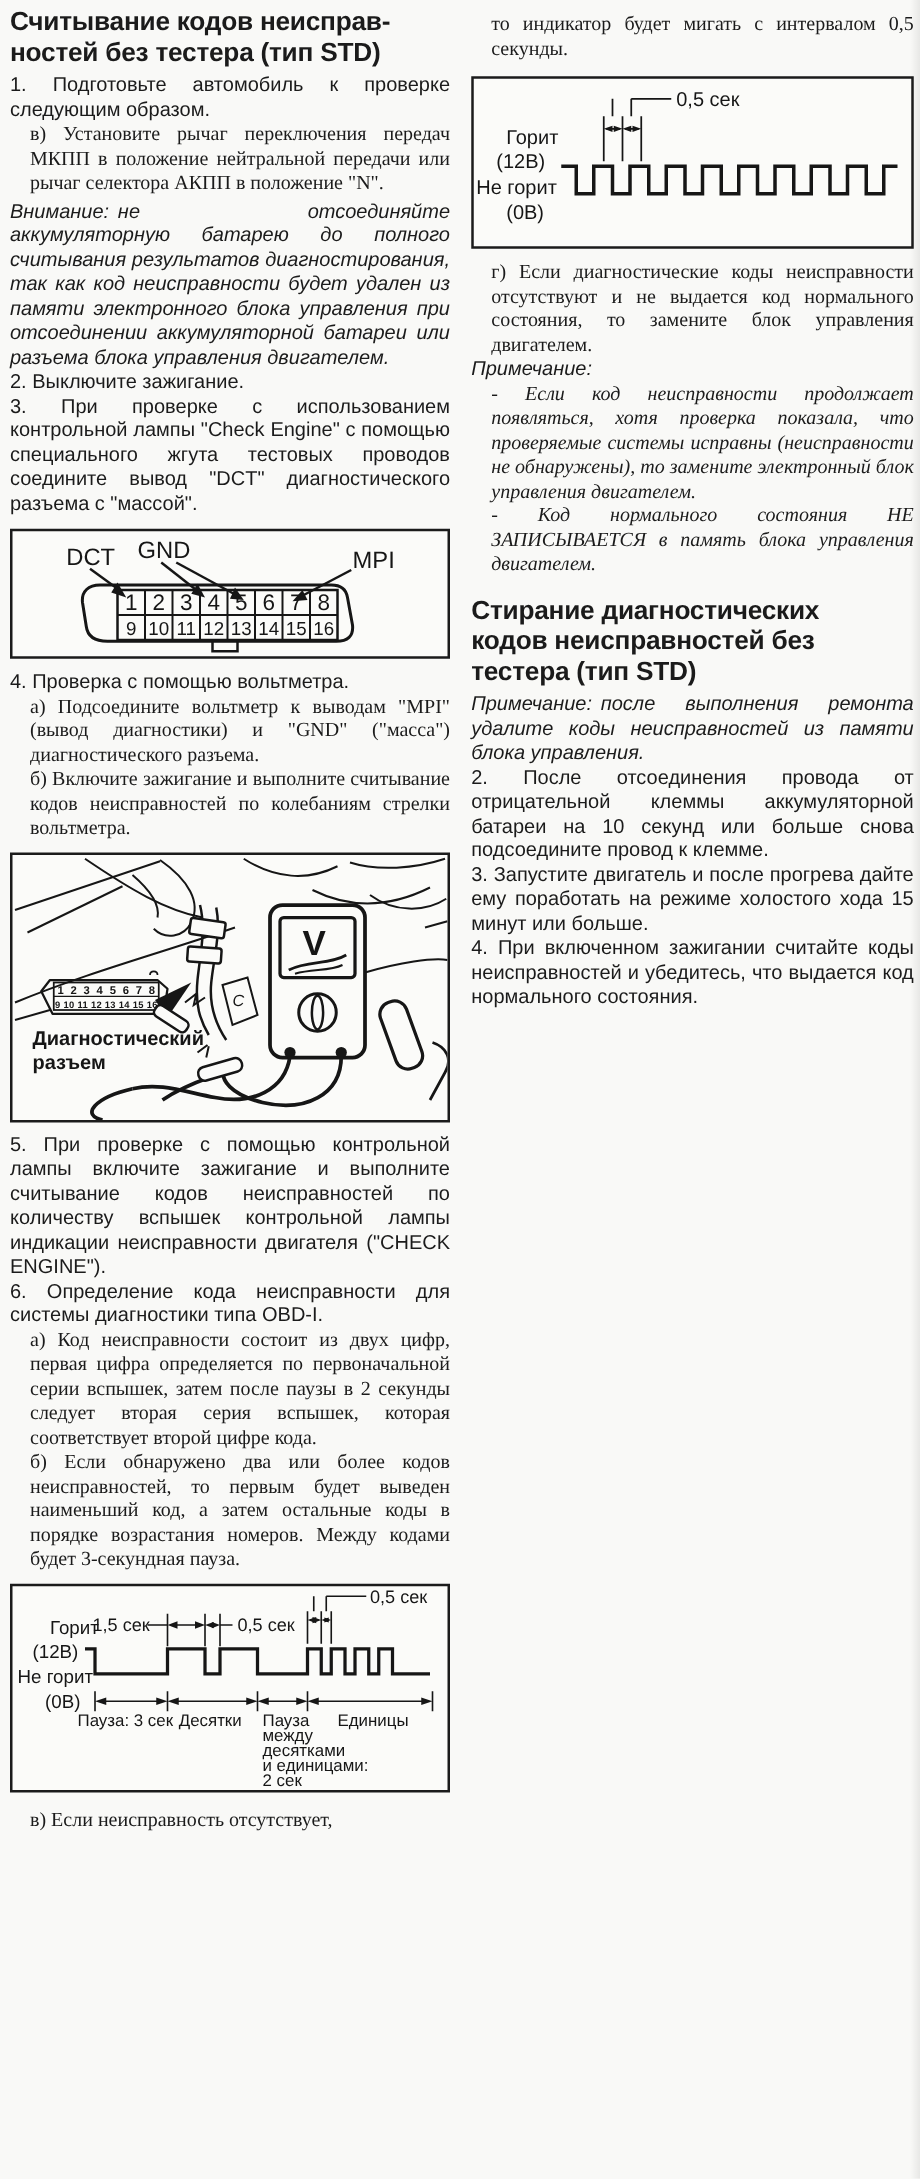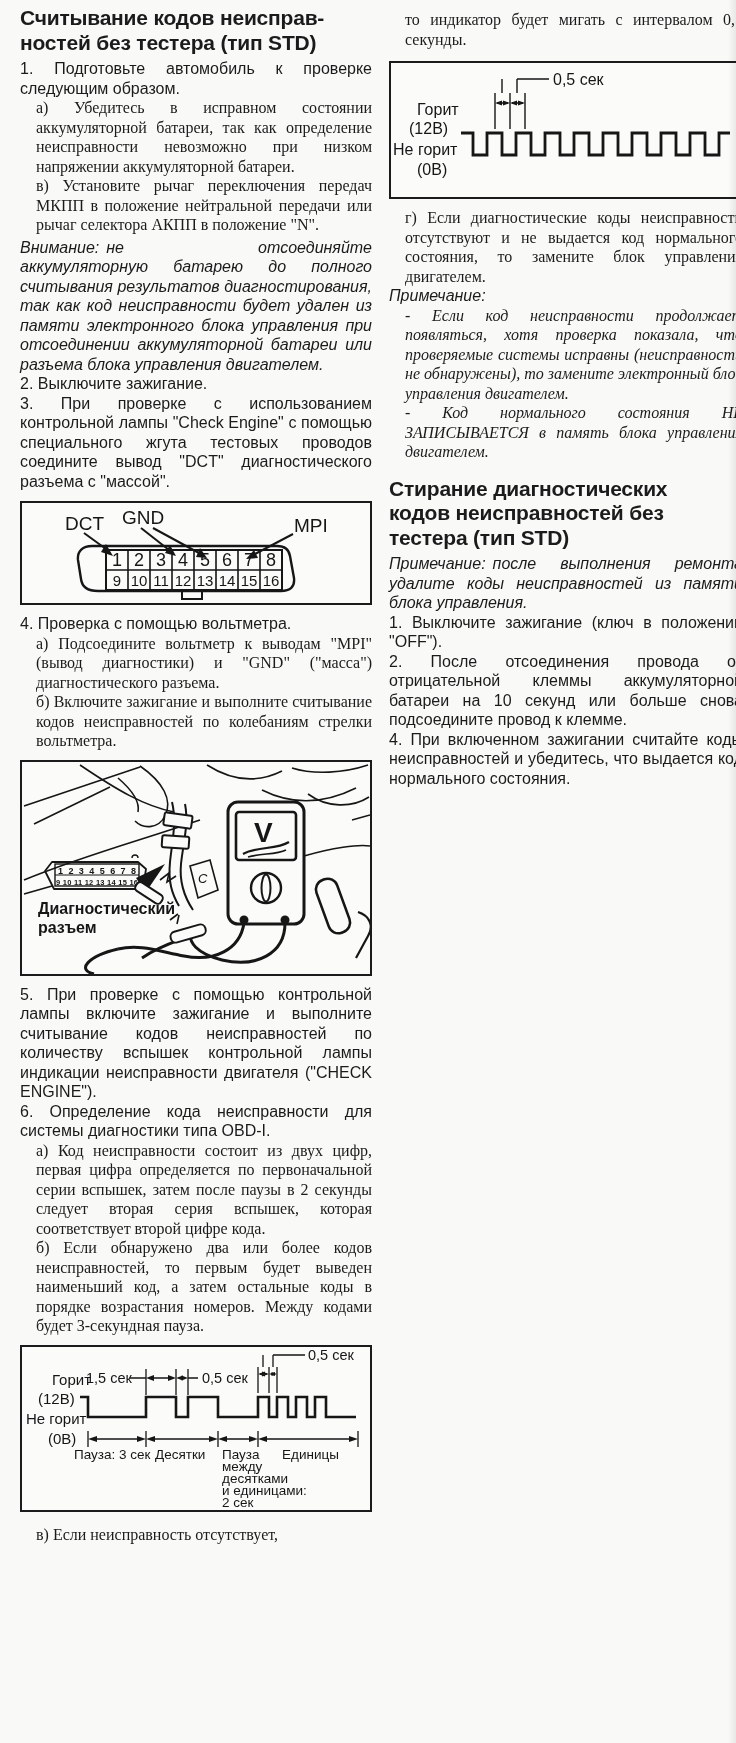--- a/index.html
+++ b/index.html
@@ -4,21 +4,21 @@
 <style>
   html,body{margin:0;padding:0;}
   body{
     width:736px;height:1743px;overflow:hidden;
     background:#f9f9f7;color:#1b1b1b;
     font-family:"Liberation Sans",sans-serif;
     position:relative;
   }
   body::after{content:"";position:absolute;top:0;right:0;width:8px;height:100%;
     background:linear-gradient(to right,rgba(0,0,0,0),rgba(0,0,0,0.07));pointer-events:none;}
-  .page{display:flex;gap:17px;padding:6px 3px 0 20px;box-sizing:border-box;}
+  .page{display:flex;gap:17px;padding:6px 3px 0 8px;box-sizing:border-box;}
   .col{width:352px;flex:0 0 auto;}
   .col-right{width:354px;}
   h1,h2{font-size:21px;line-height:24.5px;font-weight:bold;margin:0 0 4px 0;letter-spacing:-0.2px;}
   h1 span,h2 span{display:block;}
   p{margin:0;font-size:16px;line-height:19.5px;text-align:justify;}
   .sub{margin-left:16px;font-family:Liberation Serif, serif;}
   .gap-s{margin-top:11px;}
   .gap-xs{margin-top:3px;}
   .it{font-style:italic;}
   .u{}
@@ -36,21 +36,20 @@
 <div class="page">
 
   <div class="col">
 
     <h1>
       <span>Считывание кодов неисправ-</span>
       <span>ностей без тестера (тип STD)</span>
     </h1>
 
     <p>1. Подготовьте автомобиль к проверке следующим образом.</p>
-    <p class="sub">а) Убедитесь в исправном состоянии аккумуляторной батареи, так как определение неисправности невозможно при низком напряжении аккумуляторной батареи.</p>
     <p class="sub">в) Установите рычаг переключения передач МКПП в положение нейтральной передачи или рычаг селектора АКПП в положение "N".</p>
 
     <p class="it gap-xs"><span class="u lbl">Внимание:</span><span>не отсоединяйте аккумуляторную батарею до полного считывания результатов диагностирования, так как код неисправности будет удален из памяти электронного блока управления при отсоединении аккумуляторной батареи или разъема блока управления двигателем.</span></p>
 
     <p>2. Выключите зажигание.</p>
     <p>3. При проверке с использованием контрольной лампы "Check Engine" с помощью специального жгута тестовых проводов соедините вывод "DCT" диагностического разъема с "массой".</p>
 
     <figure class="figbox" style="margin-top:10px">
       <svg width="348" height="100" viewBox="0 0 348 100">
         <text x="43" y="27" font-size="19">DCT</text>
@@ -260,17 +259,17 @@
     <p class="it sub">- Код нормального состояния НЕ ЗАПИСЫВАЕТСЯ в память блока управления двигателем.</p>
 
     <h2 style="margin-top:15px">
       <span>Стирание диагностических</span>
       <span>кодов неисправностей без</span>
       <span>тестера (тип STD)</span>
     </h2>
 
     <p class="it"><span class="u lbl">Примечание:</span><span>после выполнения ремонта удалите коды неисправностей из памяти блока управления.</span></p>
 
-    <p>1. Выключите зажигание (ключ в положении "OFF").</p>
     <p>2. После отсоединения провода от отрицательной клеммы аккумуляторной батареи на 10 секунд или больше снова подсоедините провод к клемме.</p>
+    <p>3. Запустите двигатель и после прогрева дайте ему поработать на режиме холостого хода 15 минут или больше.</p>
     <p>4. При включенном зажигании считайте коды неисправностей и убедитесь, что выдается код нормального состояния.</p>
   </div>
 </div>
 
 </body></html>

